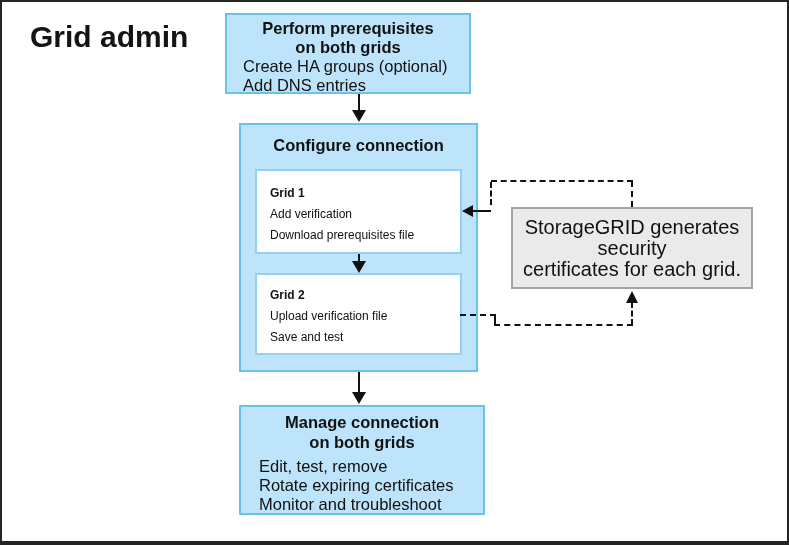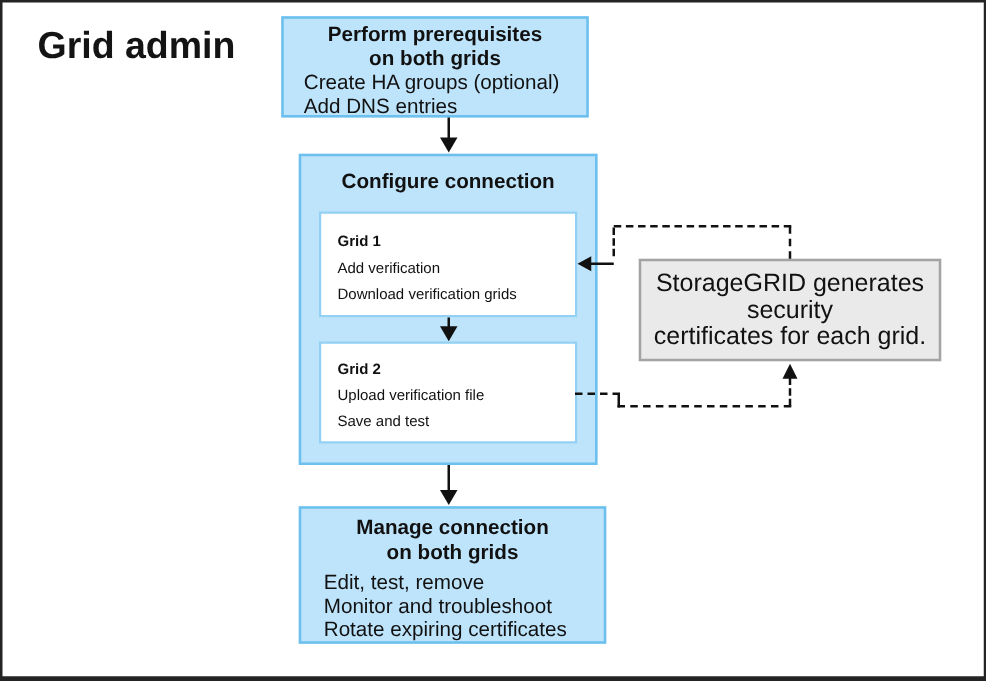--- a/index.html
+++ b/index.html
@@ -87,21 +87,21 @@
   <div class="head-down" style="left:350px;top:108px;"></div>
 
   <div class="bluebox" style="left:237px;top:121px;width:239px;height:249px;">
     <div class="box-title" style="padding-top:11px;">Configure connection</div>
   </div>
 
   <div class="whitebox" style="left:253px;top:167px;width:207px;height:85px;padding:12px 0 0 13px;">
     <div style="font-weight:bold;line-height:21px;">Grid 1</div>
     <div class="box-items" style="line-height:21px;">
       <div>Add verification</div>
-      <div>Download verification grids</div>
+      <div>Download prerequisites file</div>
     </div>
   </div>
 
   <div class="stem-v" style="left:356px;top:252px;height:8px;"></div>
   <div class="head-down" style="left:350px;top:259px;"></div>
 
   <div class="whitebox" style="left:253px;top:271px;width:207px;height:82px;padding:10px 0 0 13px;">
     <div style="font-weight:bold;line-height:21px;">Grid 2</div>
     <div class="box-items" style="line-height:21px;">
       <div>Upload verification file</div>
@@ -110,22 +110,22 @@
   </div>
 
   <div class="stem-v" style="left:356px;top:370px;height:21px;"></div>
   <div class="head-down" style="left:350px;top:390px;"></div>
 
   <div class="bluebox" style="left:237px;top:403px;width:246px;height:110px;padding-top:5px;">
     <div class="box-title2">Manage connection</div>
     <div class="box-title2">on both grids</div>
     <div class="box-items" style="padding-left:18px;margin-top:5px;line-height:19px;">
       <div>Edit, test, remove</div>
+      <div>Rotate expiring certificates</div>
       <div>Monitor and troubleshoot</div>
-      <div>Rotate expiring certificates</div>
     </div>
   </div>
 
   <div class="graybox">
     <div>
       <div>StorageGRID generates security</div>
       <div>certificates for each grid.</div>
     </div>
   </div>
 

